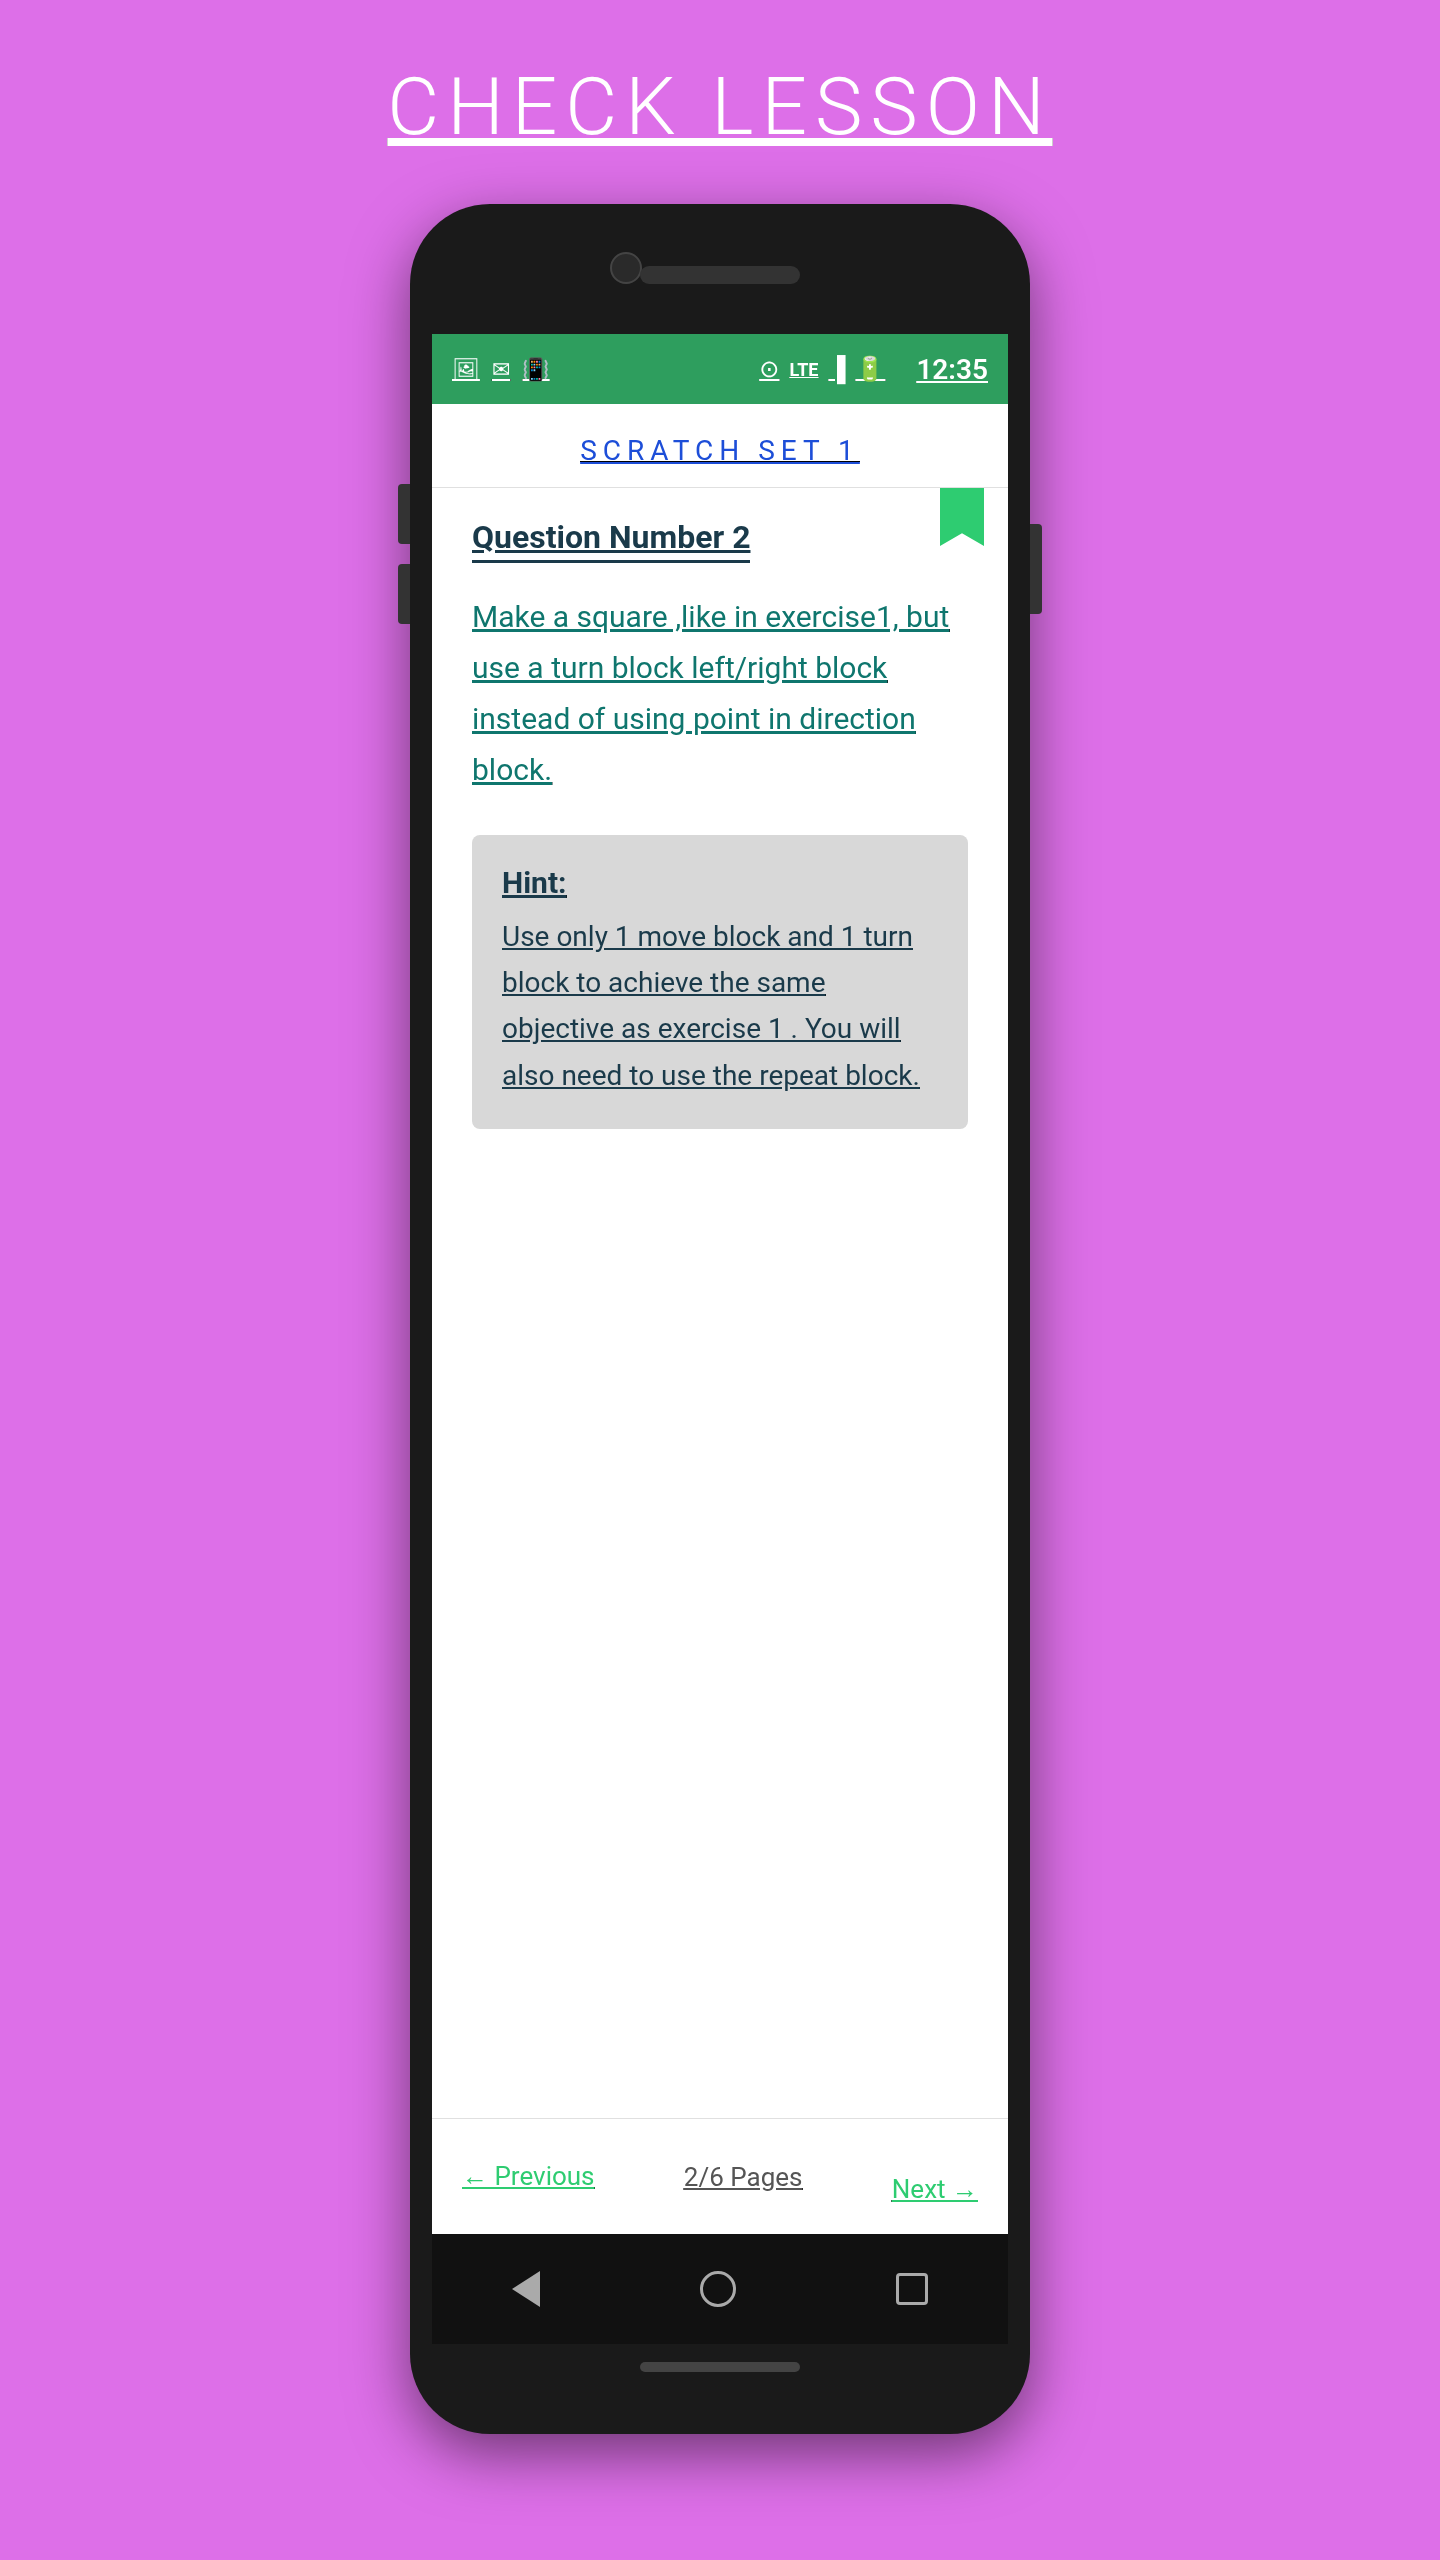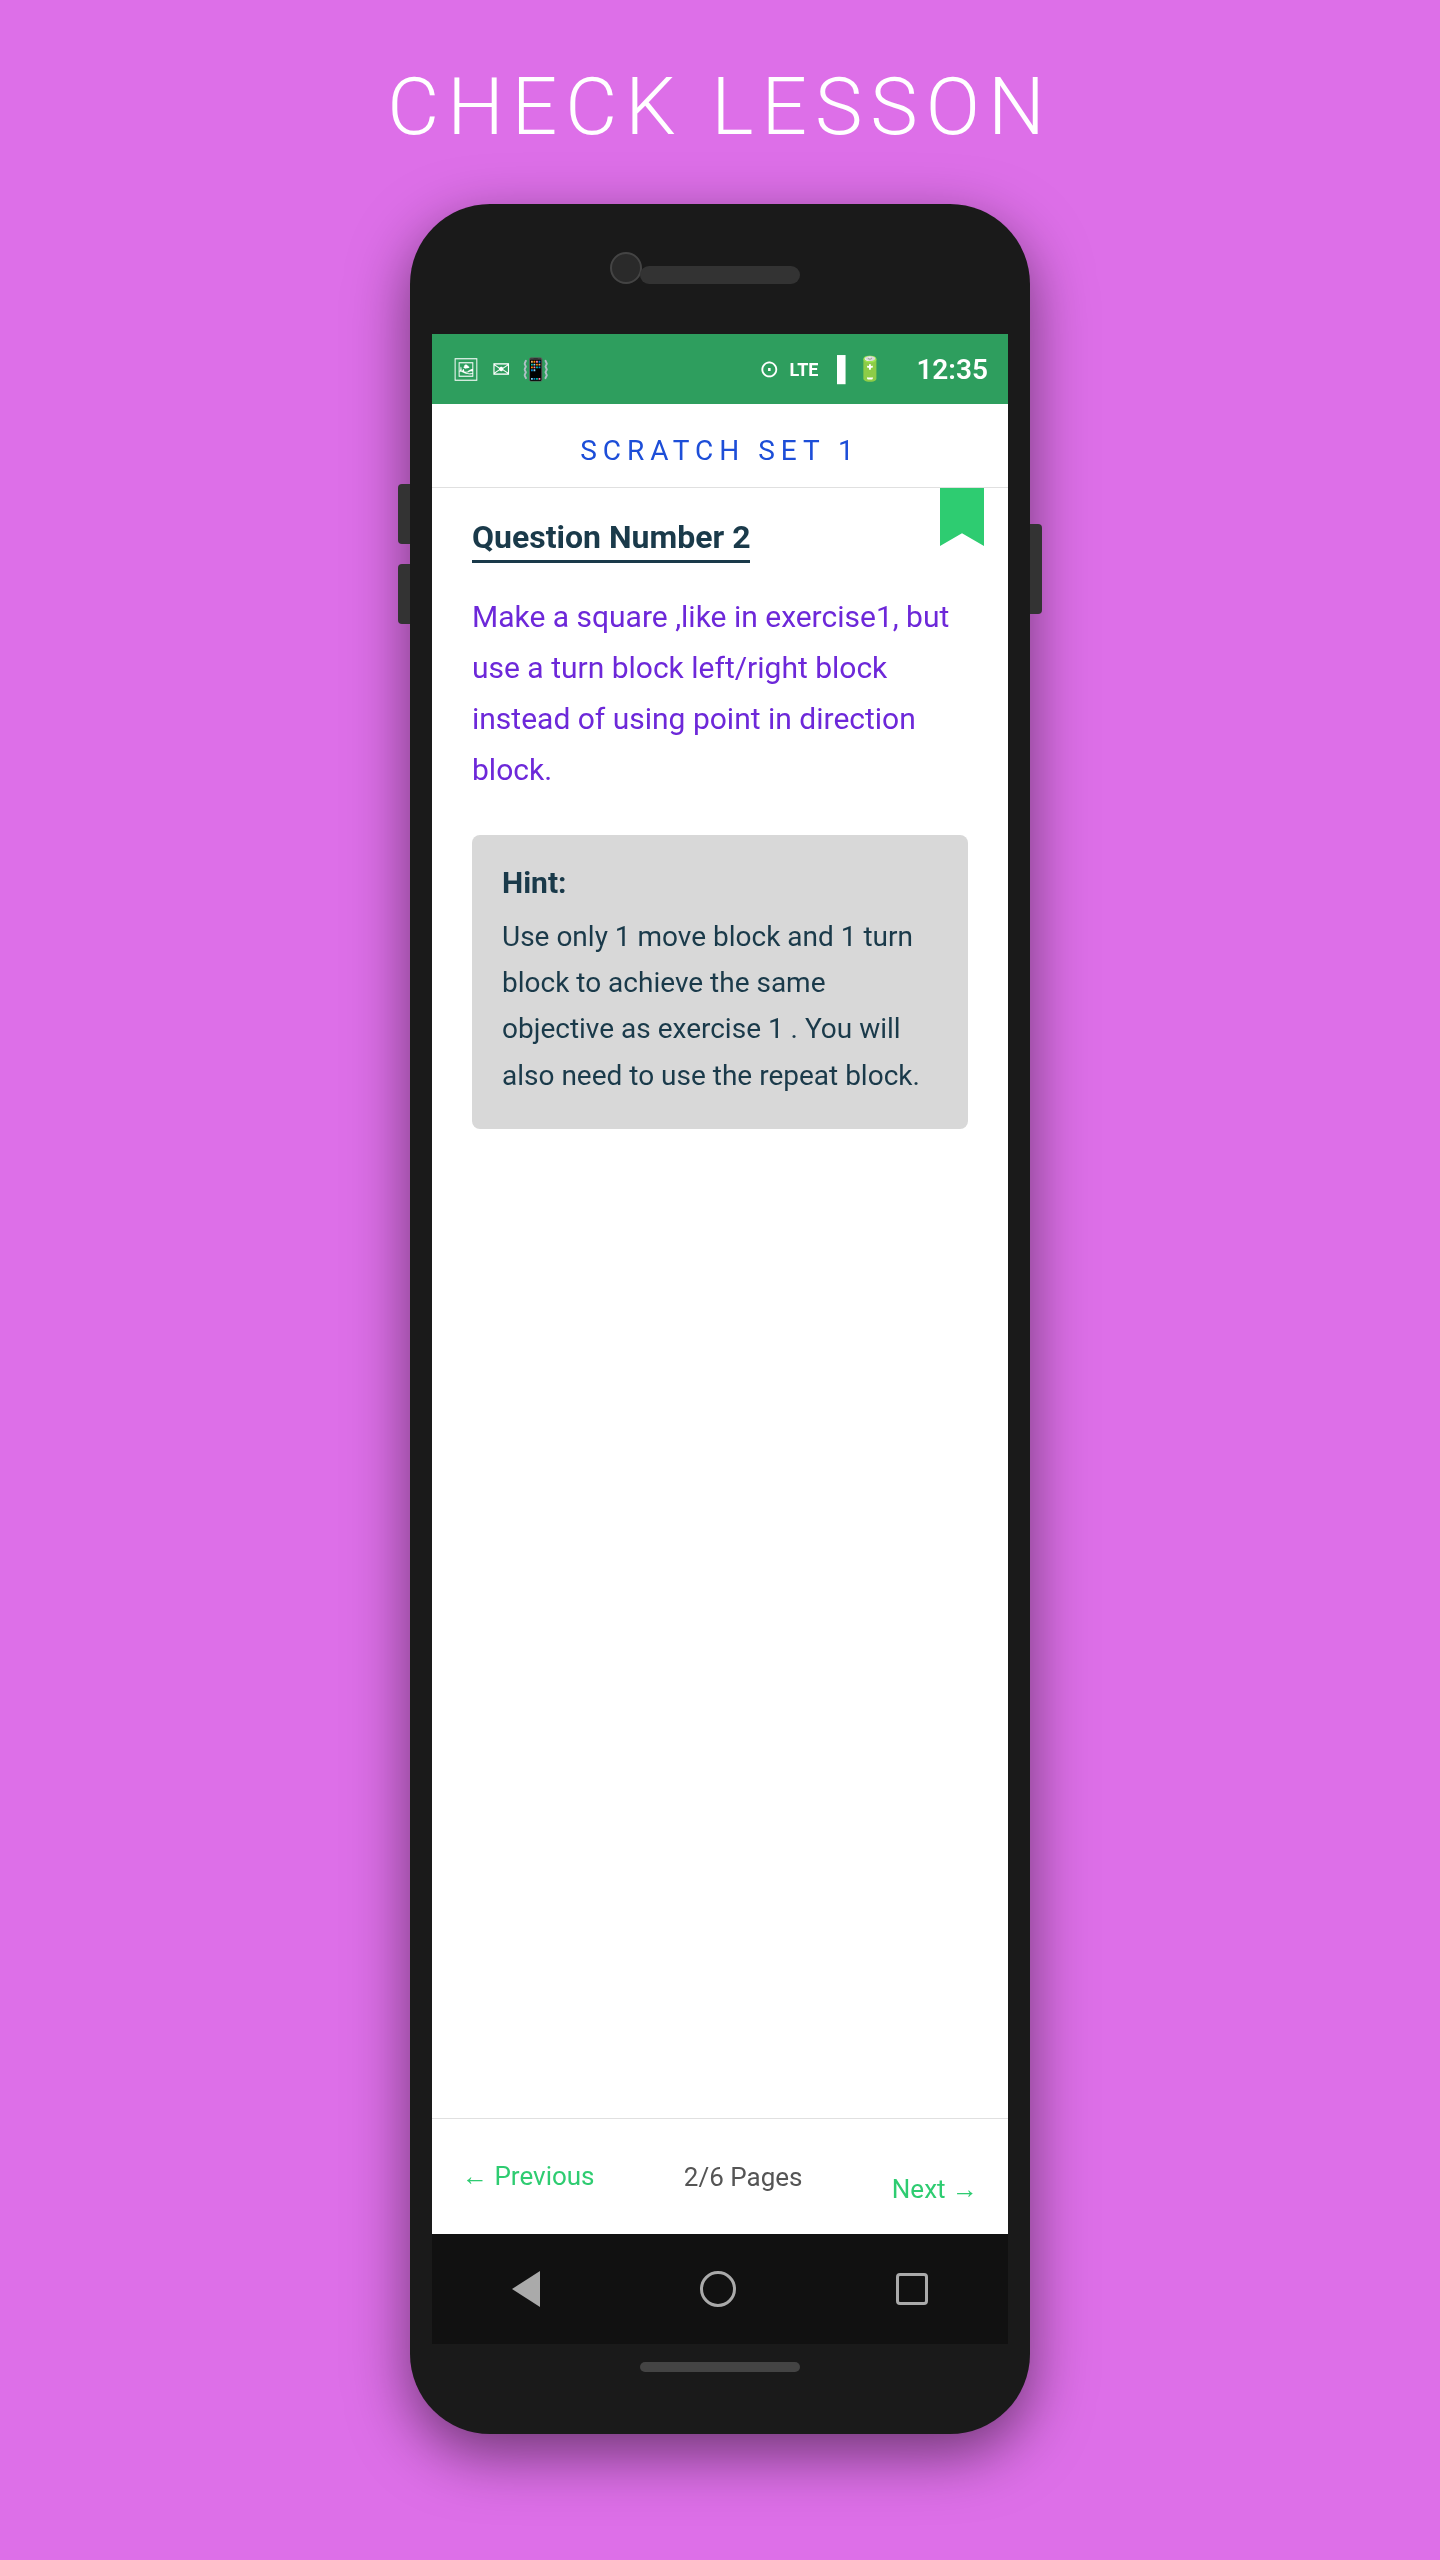--- a/index.html
+++ b/index.html
@@ -1,15 +1,15 @@
 <!DOCTYPE html>
 <html><head>
   <meta charset="utf-8">
   <style>
-    * { box-sizing: border-box; margin: 0; padding: 0; }
+    * { box-sizing: border-box; margin: 0; padding: 0; text-decoration: underline; }
 
     body {
       width: 1440px;
       height: 2560px;
       background-color: #dd6fe8;
       display: flex;
       flex-direction: column;
       align-items: center;
       justify-content: flex-start;
       font-family: 'Roboto', Arial, sans-serif;
@@ -184,21 +184,21 @@
       font-weight: 700;
       color: #1a3a4a;
       border-bottom: 3px solid #1a3a4a;
       display: inline-block;
       padding-bottom: 4px;
       margin-bottom: 28px;
     }
 
     .question-text {
       font-size: 30px;
-      color: #6d28d9;
+      color: #0f766e;
       line-height: 1.7;
       margin-bottom: 40px;
     }
 
     
     .hint-box {
       margin: 0 40px;
       background: #d8d8d8;
       padding: 30px 30px;
       border-radius: 8px;

